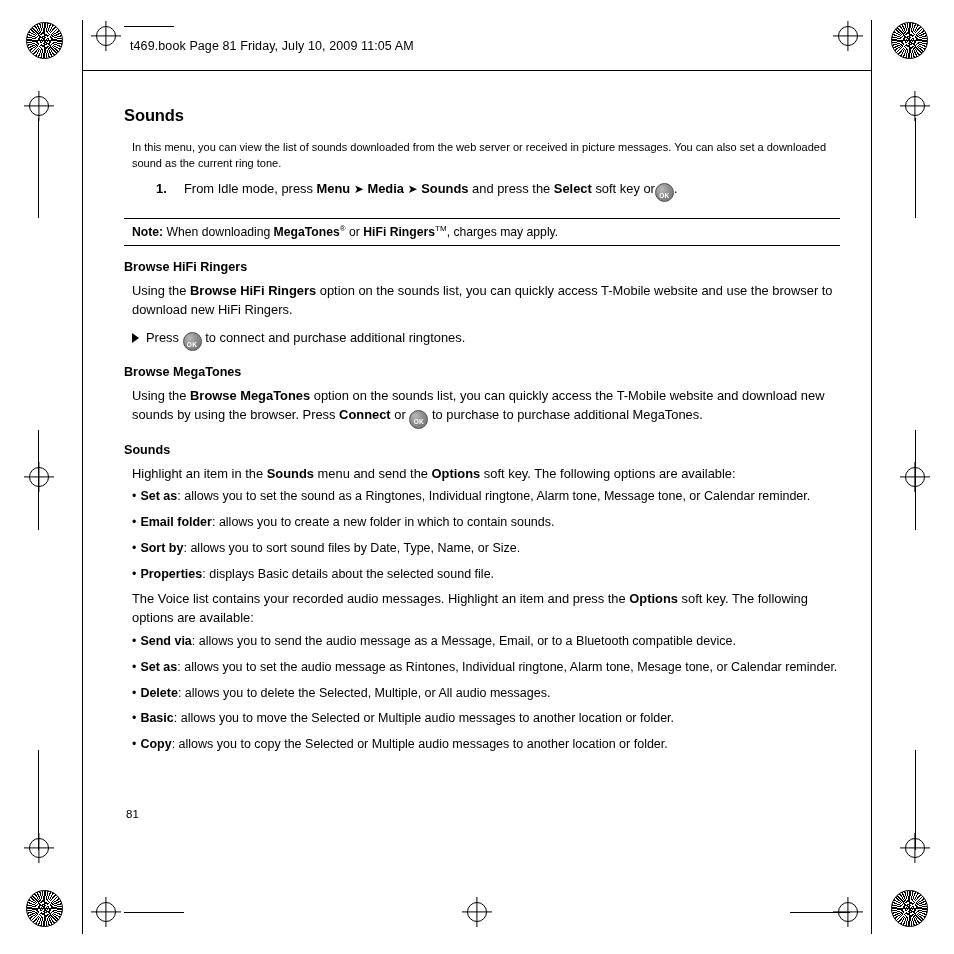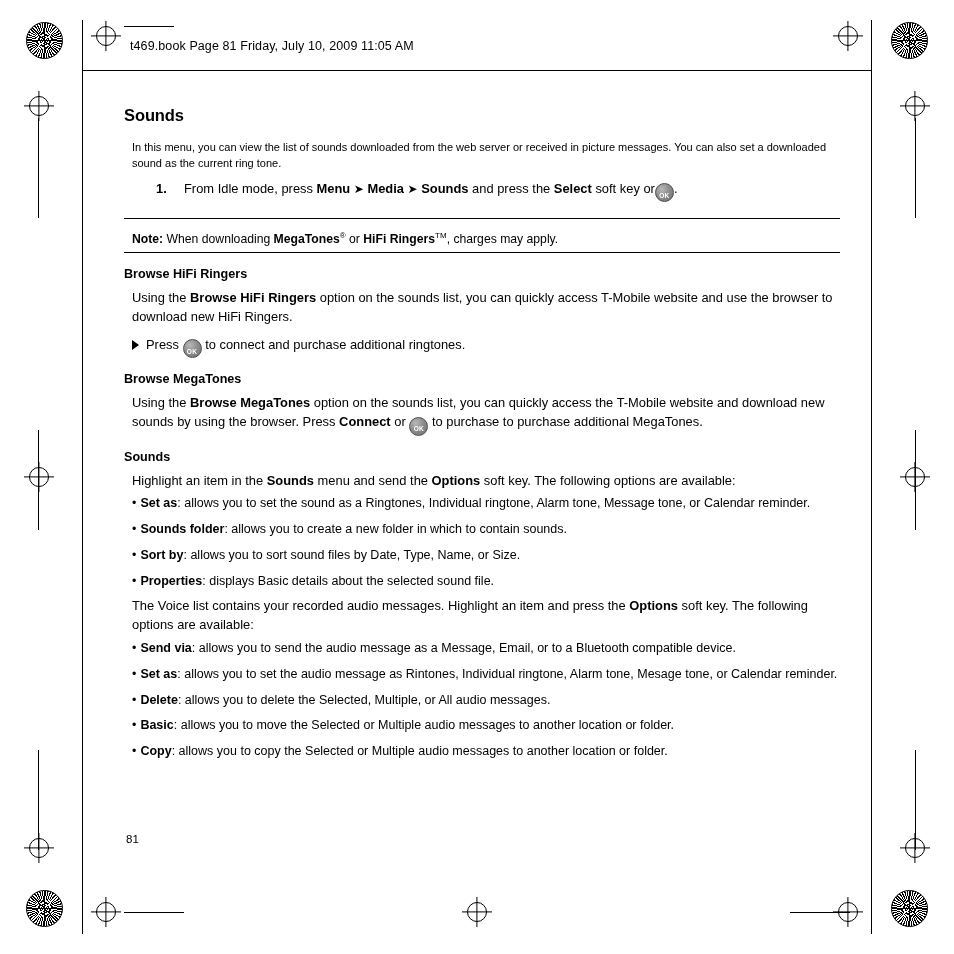--- a/index.html
+++ b/index.html
@@ -132,21 +132,21 @@
   .okkey span {
     font-size: 6.5px;
     font-weight: bold;
     color: #ffffff;
     line-height: 17px;
     letter-spacing: 0.3px;
   }
 
   .note-box {
     margin: 16px 0 14px 0;
-    padding: 12px 0 6px 8px;
+    padding: 5px 0 6px 8px;
     border-top: 1.6px solid #000;
     border-bottom: 1.6px solid #000;
     font-size: 12.2px;
   }
   .note-box .note-label { font-weight: bold; }
 
   h2.sub {
     font-size: 12.6px;
     font-weight: bold;
     margin: 14px 0 8px 0;
@@ -185,21 +185,21 @@
   }
   .bullet-line .dot { margin-right: 4px; }
 
   .arrow-glyph { font-size: 12px; }
 
   sup.sup { font-size: 8px; vertical-align: super; }
 
   .page-number {
     position: absolute;
     left: 126px;
-    top: 833px;
+    top: 808px;
     font-size: 11.5px;
   }
 </style>
 </head>
 <body>
 
 <div class="page-frame">
 
   <div class="crop-line" style="left:82px; top:20px; width:1px; height:914px;"></div>
   <div class="crop-line" style="left:871px; top:20px; width:1px; height:914px;"></div>
@@ -299,21 +299,21 @@
     <b>Sounds</b>
     <span>menu and send the</span>
     <b>Options</b>
     <span>soft key. The following options are available:</span>
   </p>
 
   <p class="bullet-line">
     <span class="dot">•</span><b>Set as</b><span>: allows you to set the sound as a Ringtones, Individual ringtone, Alarm tone, Message tone, or Calendar reminder.</span>
   </p>
   <p class="bullet-line">
-    <span class="dot">•</span><b>Sounds folder</b><span>: allows you to create a new folder in which to contain sounds.</span>
+    <span class="dot">•</span><b>Email folder</b><span>: allows you to create a new folder in which to contain sounds.</span>
   </p>
   <p class="bullet-line">
     <span class="dot">•</span><b>Sort by</b><span>: allows you to sort sound files by Date, Type, Name, or Size.</span>
   </p>
   <p class="bullet-line">
     <span class="dot">•</span><b>Properties</b><span>: displays Basic details about the selected sound file.</span>
   </p>
 
   <p class="body-indent">
     <span>The Voice list contains your recorded audio messages. Highlight an item and press the</span>

